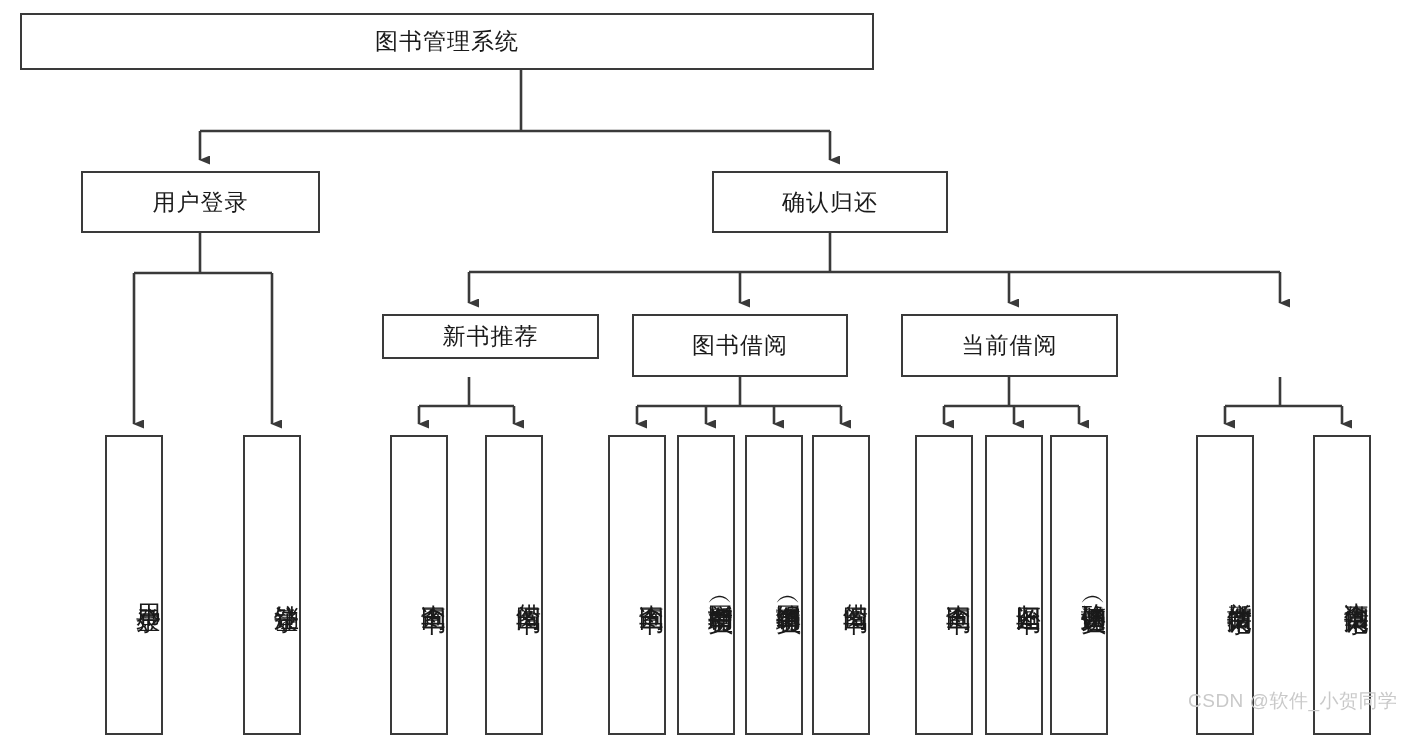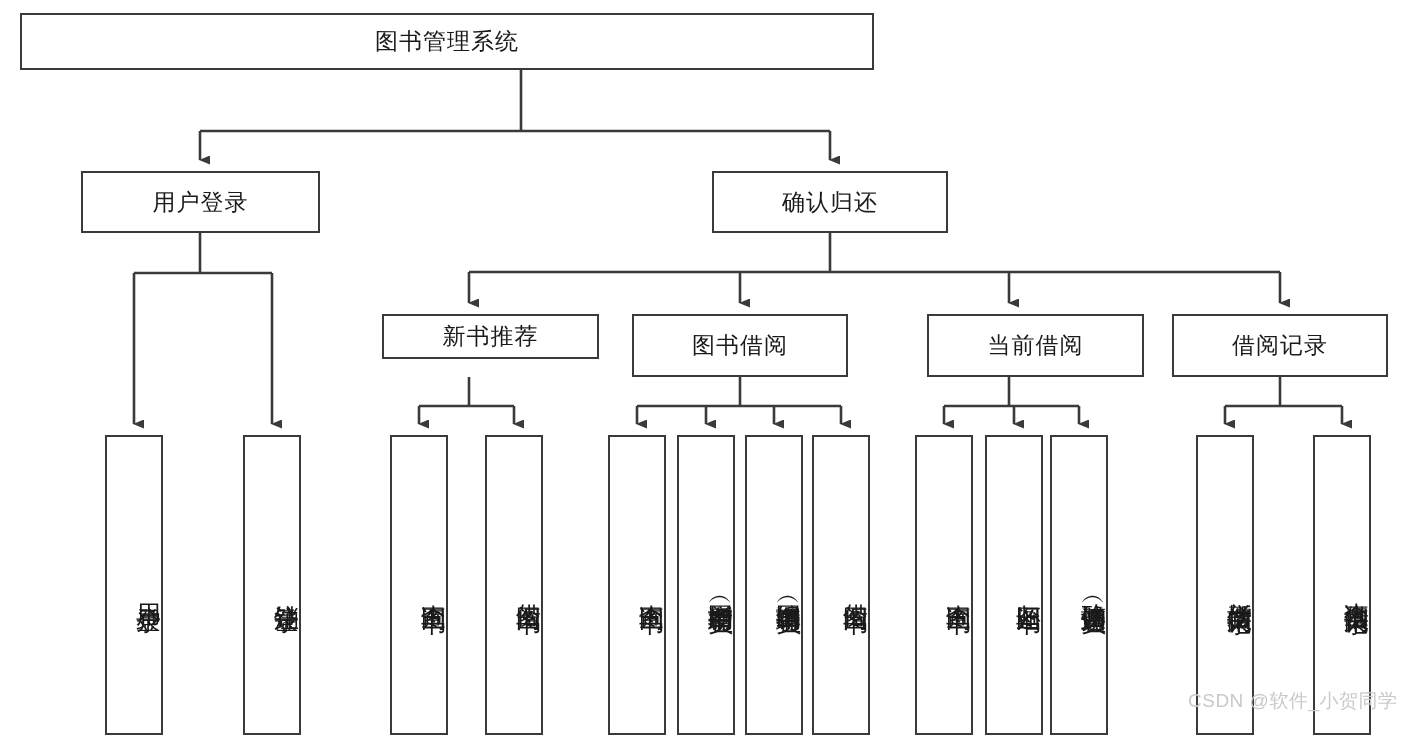--- a/index.html
+++ b/index.html
@@ -132,25 +132,22 @@
   <div class="node horiz" style="left:712px; top:171px; width:236px; height:62px;">
     <span class="label">确认归还</span>
   </div>
 
   <div class="node horiz" style="left:361px; top:314px; width:217px; height:45px;margin-left:21px;">
     <span class="label">新书推荐</span>
   </div>
   <div class="node horiz" style="left:632px; top:314px; width:216px; height:63px;">
     <span class="label">图书借阅</span>
   </div>
-  <div class="node horiz" style="left:901px; top:314px; width:217px; height:63px;margin-left:26px;">
+  <div class="node horiz" style="left:901px; top:314px; width:217px; height:63px;">
     <span class="label">当前借阅</span>
-  </div>
-  <div class="node horiz" style="left:1172px; top:314px; width:216px; height:63px;">
-    <span class="label">借阅记录</span>
   </div>
 
   <div class="node vert" style="left:105px; top:435px; width:58px; height:300px;">
     <span class="label">用户登录</span>
   </div>
   <div class="node vert" style="left:243px; top:435px; width:58px; height:300px;">
     <span class="label">注销登录</span>
   </div>
   <div class="node vert" style="left:390px; top:435px; width:58px; height:300px;">
     <span class="label">查询图书</span>

